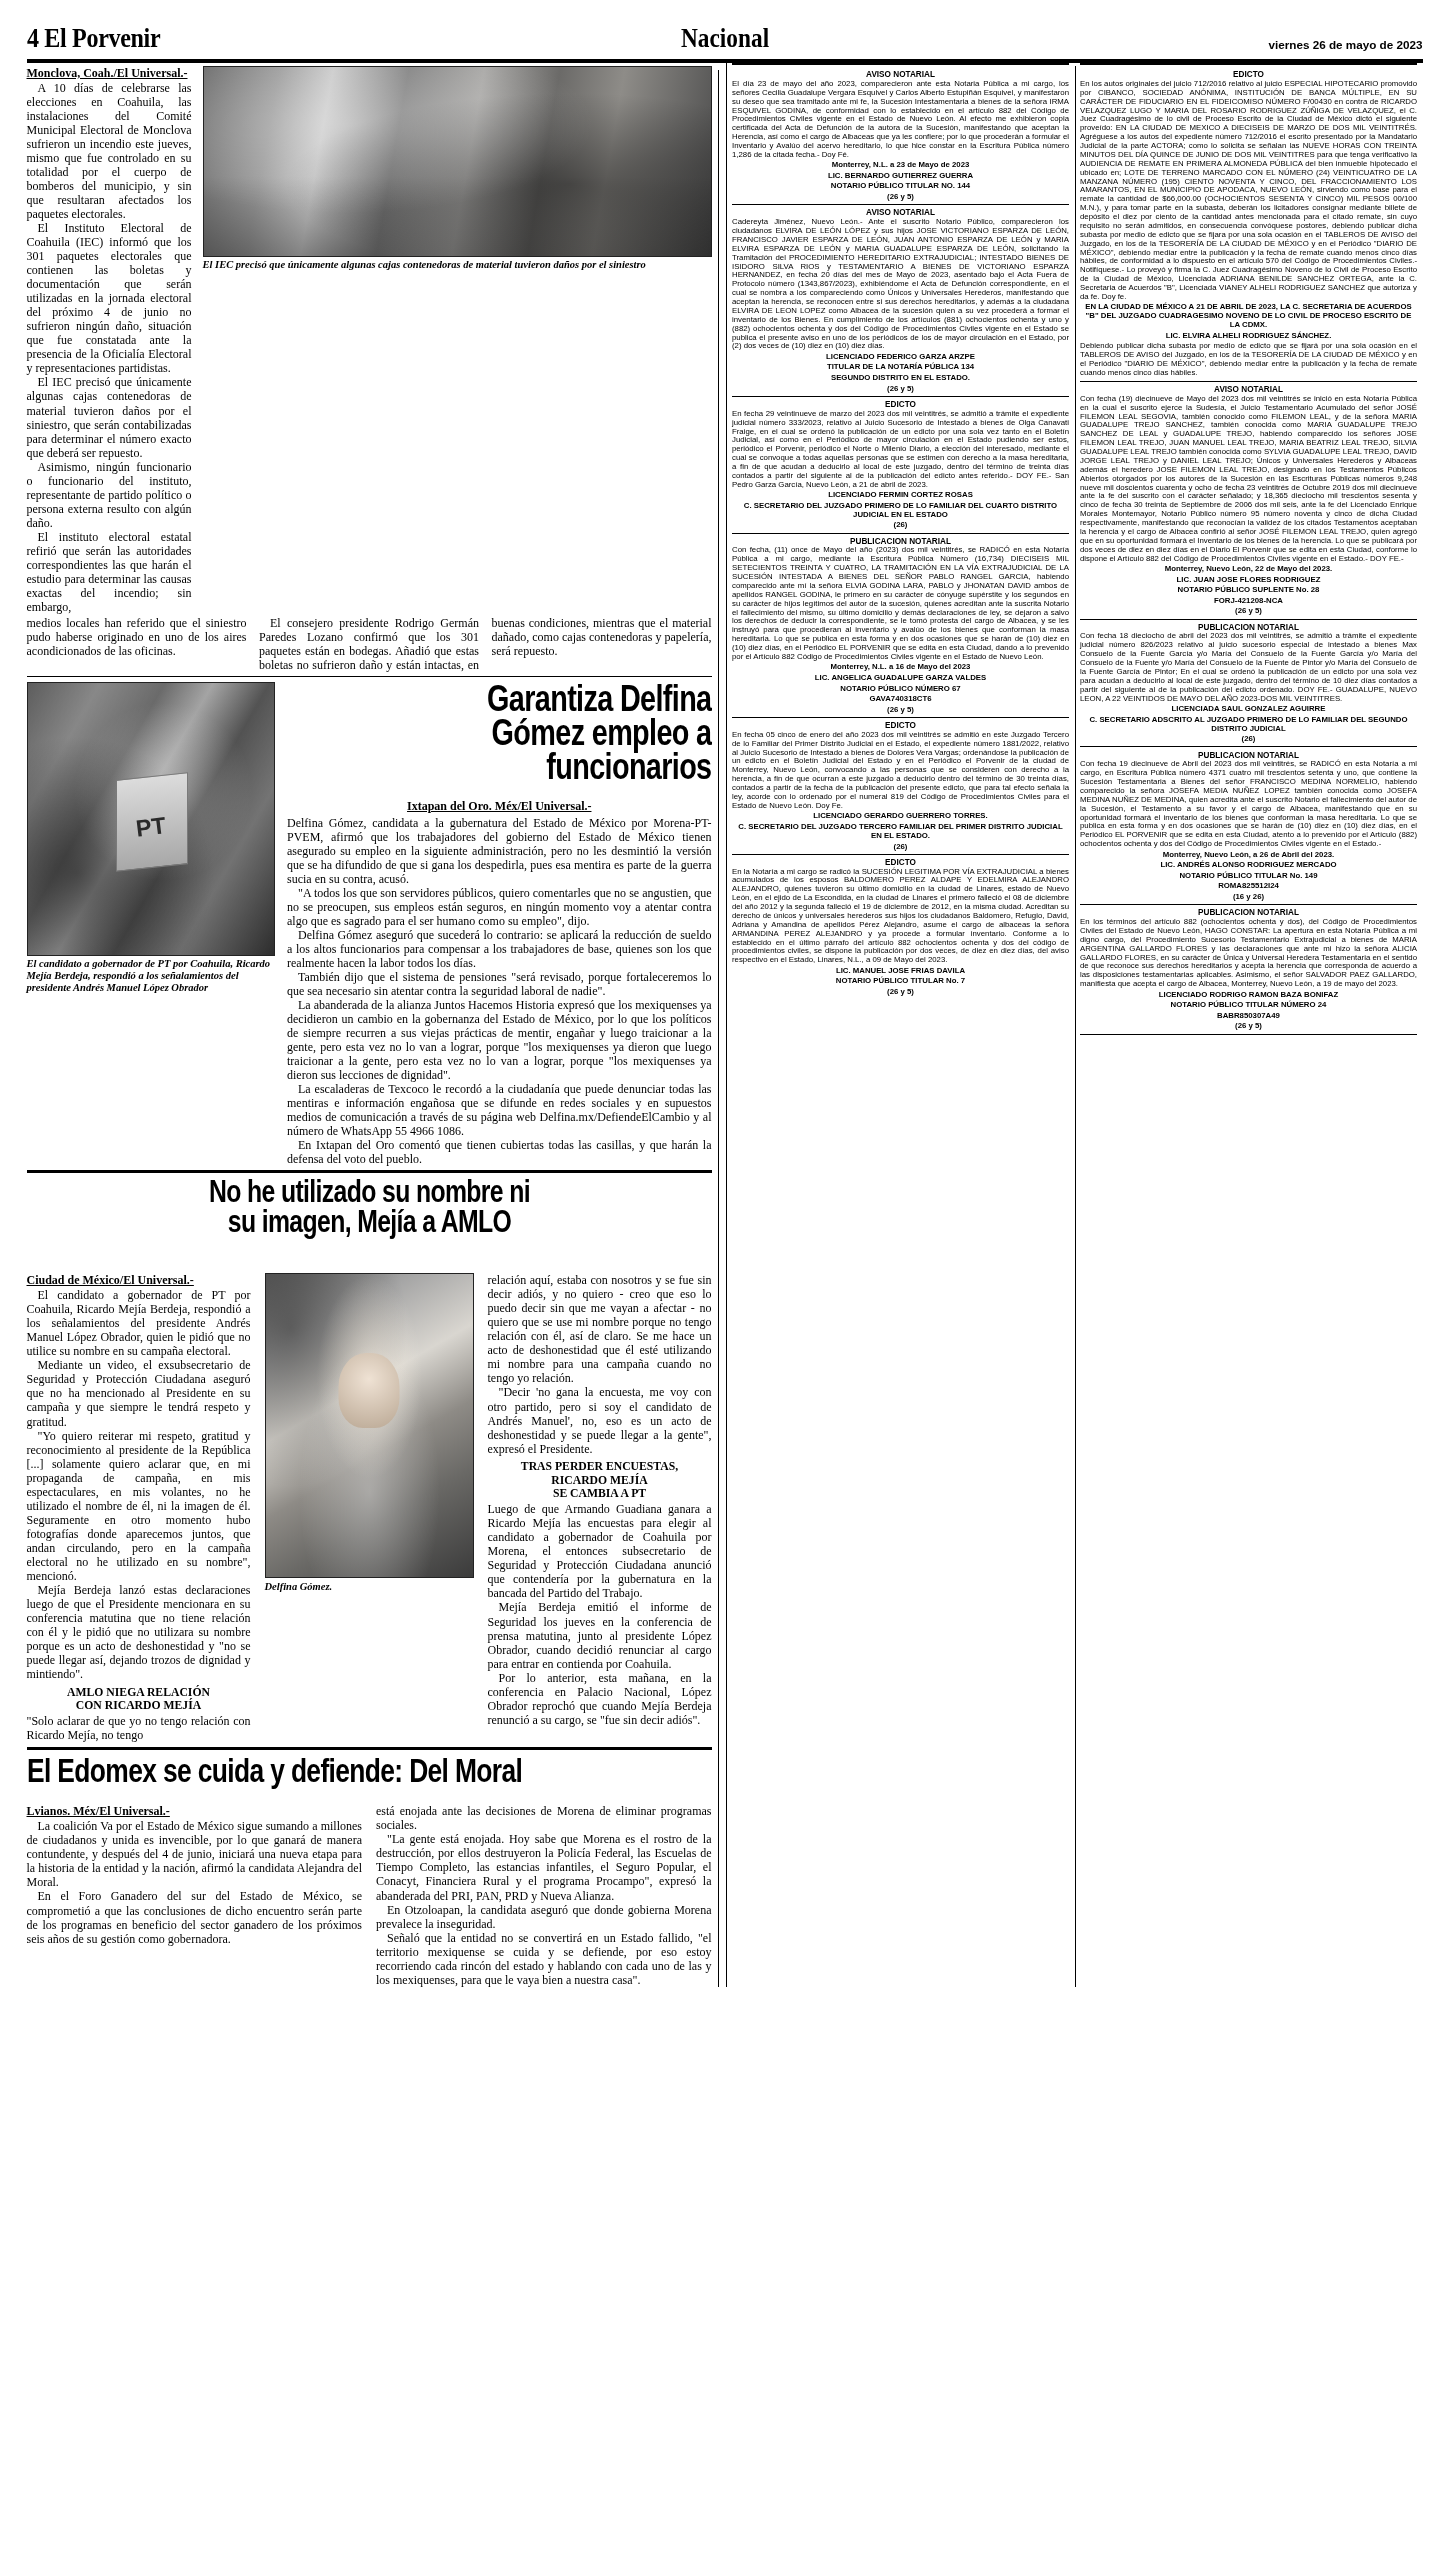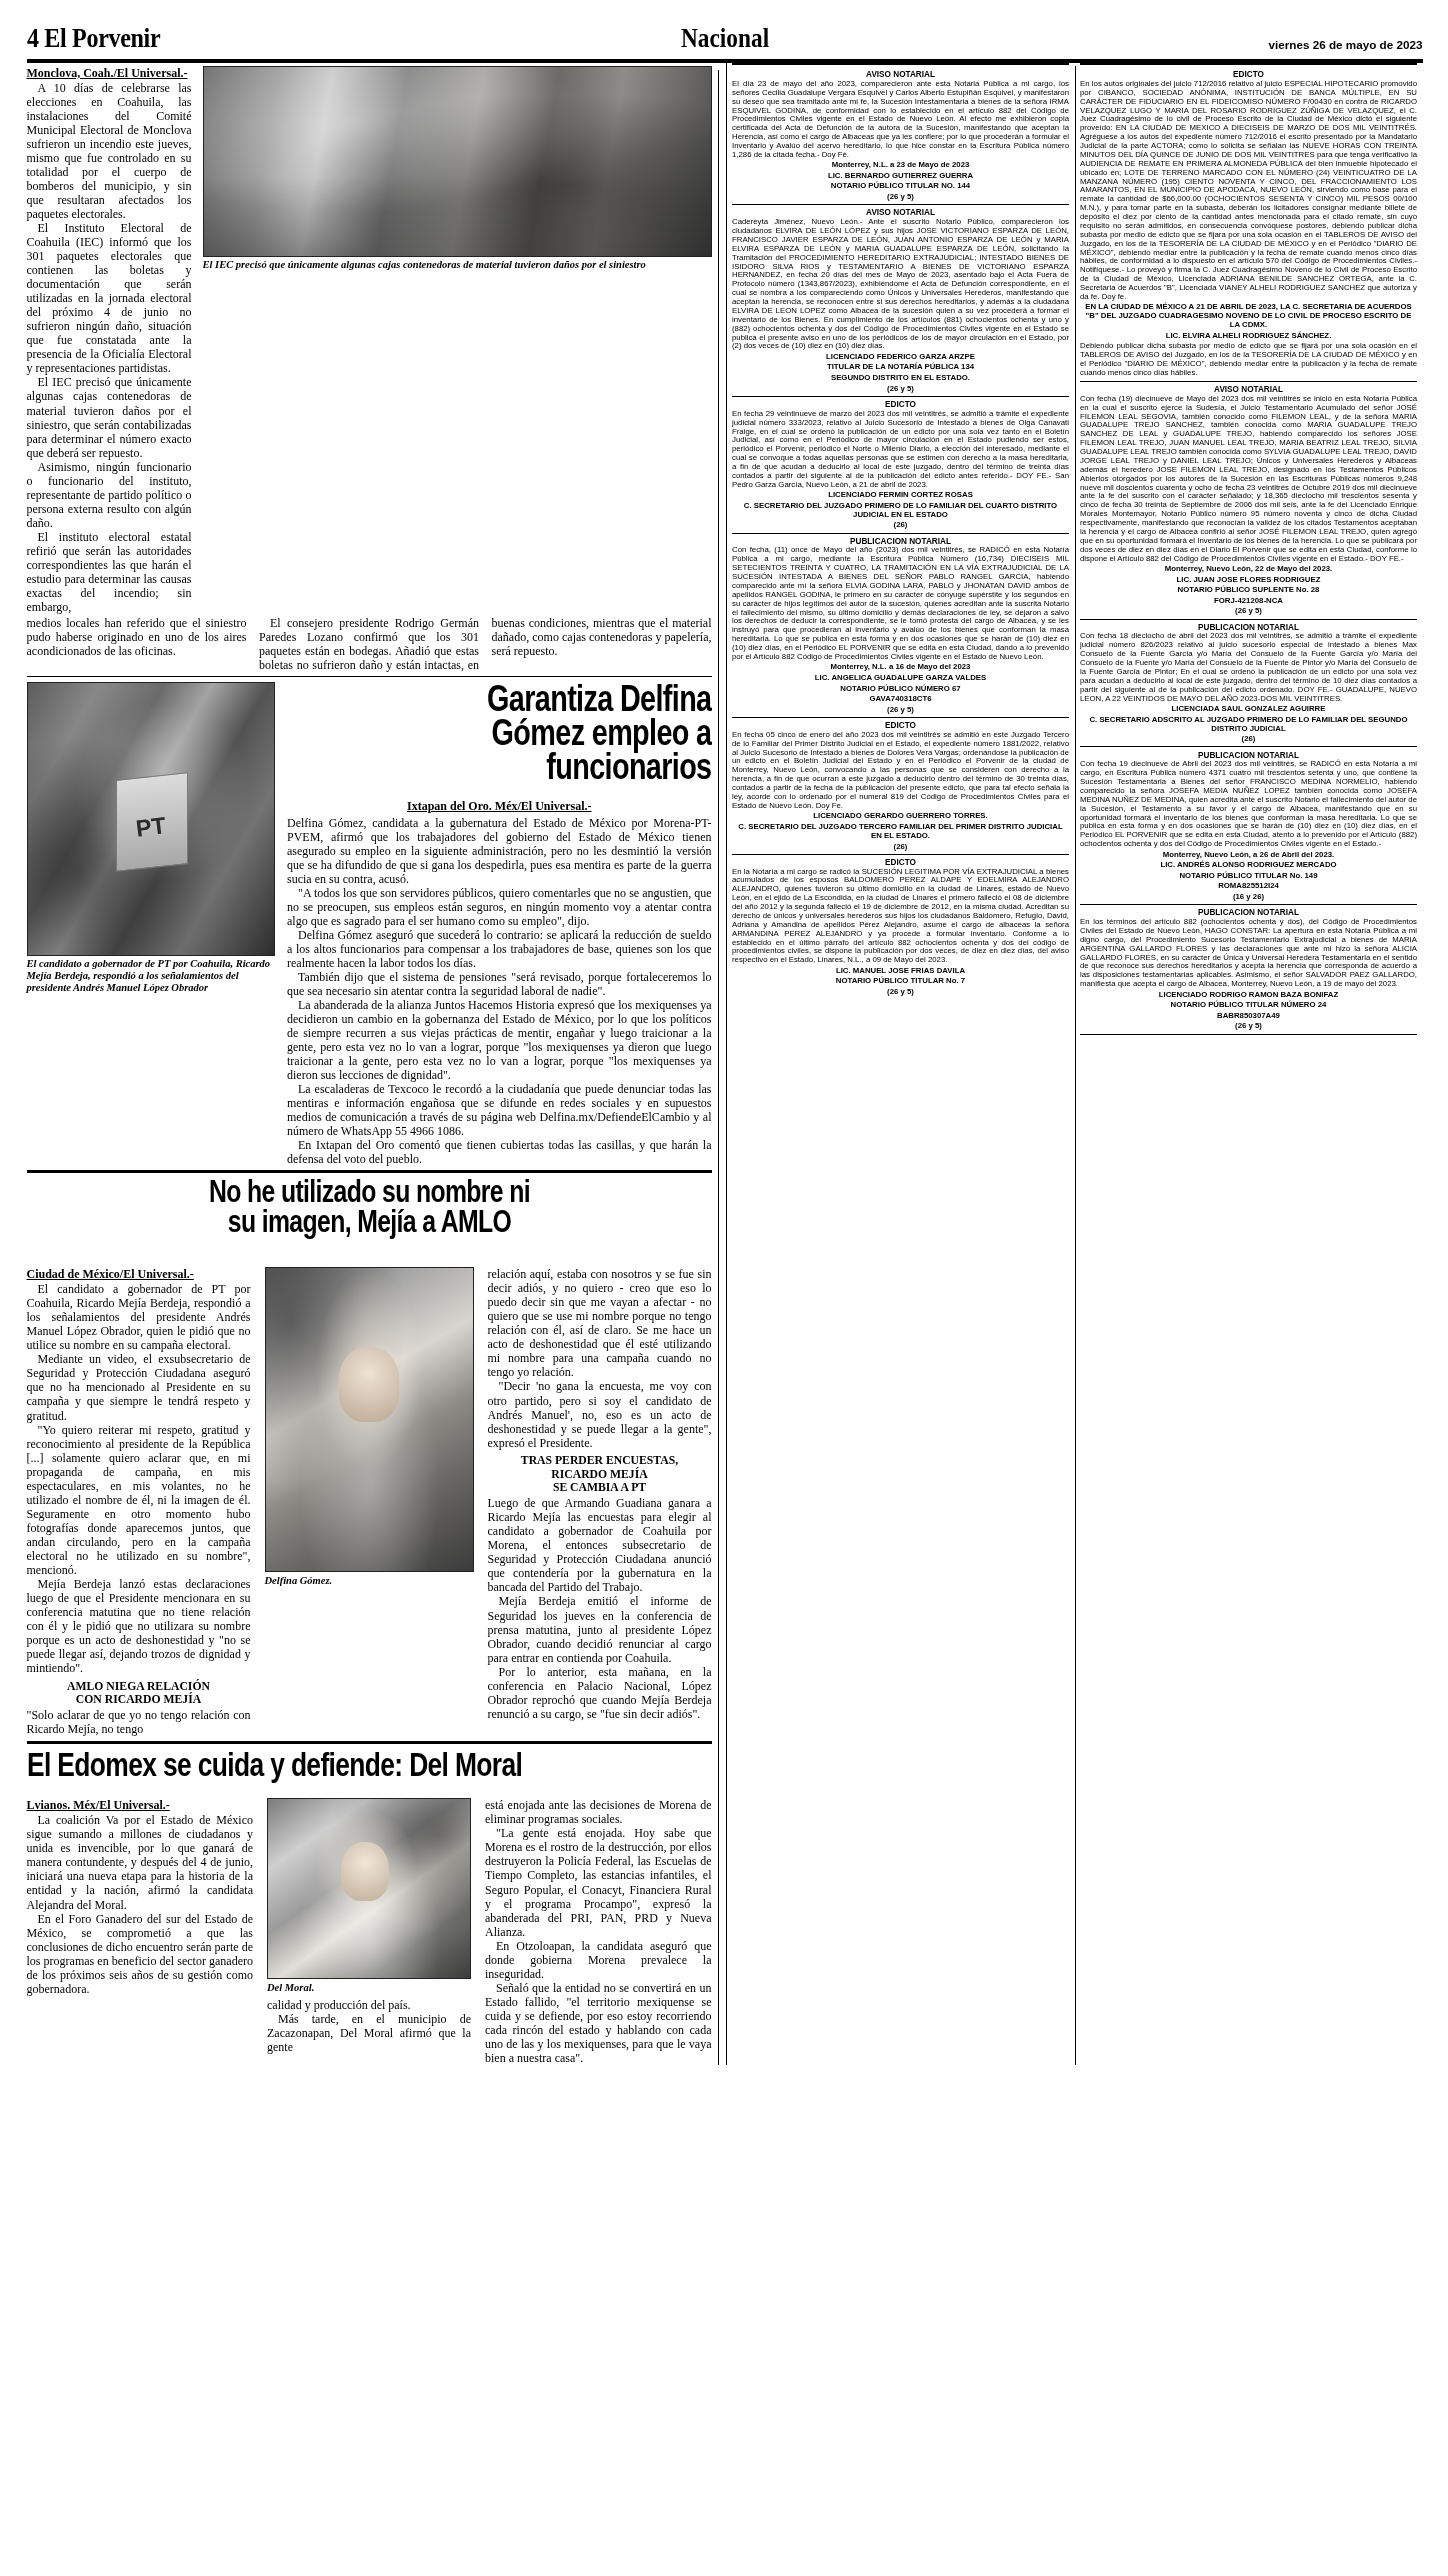--- a/index.html
+++ b/index.html
@@ -177,21 +177,21 @@
 
       <div style="margin-top:1.6px;">
         <div class="hl-rule-top"></div>
         <div style="overflow:hidden; height:81px;">
           <div class="hl hl-sub">
             <span style="display:block">No he utilizado su nombre ni</span>
             <span style="display:block">su imagen, Mejía a AMLO</span>
           </div>
         </div>
 
-        <div style="display:flex; gap:14px; margin-top:9px;">
+        <div style="display:flex; gap:14px; margin-top:15px;">
           <div style="flex:1;">
             <div class="dateline">Ciudad de México/El Universal.-</div>
             <p class="body">El candidato a gobernador de PT por Coahuila, Ricardo Mejía Berdeja, respondió a los señalamientos del presidente Andrés Manuel López Obrador, quien le pidió que no utilice su nombre en su campaña electoral.</p>
             <p class="body">Mediante un video, el exsubsecretario de Seguridad y Protección Ciudadana aseguró que no ha mencionado al Presidente en su campaña y que siempre le tendrá respeto y gratitud.</p>
             <p class="body">"Yo quiero reiterar mi respeto, gratitud y reconocimiento al presidente de la República [...] solamente quiero aclarar que, en mi propaganda de campaña, en mis espectaculares, en mis volantes, no he utilizado el nombre de él, ni la imagen de él. Seguramente en otro momento hubo fotografías donde aparecemos juntos, que andan circulando, pero en la campaña electoral no he utilizado en su nombre", mencionó.</p>
             <p class="body">Mejía Berdeja lanzó estas declaraciones luego de que el Presidente mencionara en su conferencia matutina que no tiene relación con él y le pidió que no utilizara su nombre porque es un acto de deshonestidad y "no se puede llegar así, dejando trozos de dignidad y mintiendo".</p>
             <div class="subhead-c">
               <span style="display:block">AMLO NIEGA RELACIÓN</span>
               <span style="display:block">CON RICARDO MEJÍA</span>
             </div>
@@ -233,36 +233,20 @@
         <div style="overflow:hidden; height:48px;">
           <div class="hl hl-bottom">El Edomex se cuida y defiende: Del Moral</div>
         </div>
 
         <div style="display:flex; gap:14px; margin-top:1.6px;">
           <div style="flex:1;">
             <div class="dateline">Lvianos. Méx/El Universal.-</div>
             <p class="body">La coalición Va por el Estado de México sigue sumando a millones de ciudadanos y unida es invencible, por lo que ganará de manera contundente, y después del 4 de junio, iniciará una nueva etapa para la historia de la entidad y la nación, afirmó la candidata Alejandra del Moral.</p>
             <p class="body">En el Foro Ganadero del sur del Estado de México, se comprometió a que las conclusiones de dicho encuentro serán parte de los programas en beneficio del sector ganadero de los próximos seis años de su gestión como gobernadora.</p>
           </div>
-          <div style="width:204px; flex:0 0 204px;">
-            <div class="photo" style="height:181px;">
-              <div class="ph-grad" style="background:
-                linear-gradient(145deg,#7a7a7a 0%,#cfcfcf 22%,#9b9b9b 42%,#e2dfd8 58%,#70706d 78%,#3c3c3c 100%);"></div>
-              <div class="ph-grad" style="background:
-                radial-gradient(ellipse at 48% 36%, rgba(255,248,236,.6), rgba(0,0,0,0) 34%),
-                radial-gradient(ellipse at 50% 78%, rgba(255,255,255,.45), rgba(0,0,0,0) 50%),
-                radial-gradient(ellipse at 85% 20%, rgba(0,0,0,.42), rgba(0,0,0,0) 46%);"></div>
-              <div style="position:absolute; left:48%; top:24%; width:48px; height:59px;
-                transform:translateX(-50%); border-radius:46% 46% 40% 40%;
-                background:radial-gradient(circle at 50% 35%, #f2e6d8, #bfae99);"></div>
-            </div>
-            <div class="caption">Del Moral.</div>
-            <p class="body first">calidad y producción del país.</p>
-            <p class="body">Más tarde, en el municipio de Zacazonapan, Del Moral afirmó que la gente</p>
-          </div>
           <div style="flex:1;">
             <p class="body first">está enojada ante las decisiones de Morena de eliminar programas sociales.</p>
             <p class="body">"La gente está enojada. Hoy sabe que Morena es el rostro de la destrucción, por ellos destruyeron la Policía Federal, las Escuelas de Tiempo Completo, las estancias infantiles, el Seguro Popular, el Conacyt, Financiera Rural y el programa Procampo", expresó la abanderada del PRI, PAN, PRD y Nueva Alianza.</p>
             <p class="body">En Otzoloapan, la candidata aseguró que donde gobierna Morena prevalece la inseguridad.</p>
             <p class="body">Señaló que la entidad no se convertirá en un Estado fallido, "el territorio mexiquense se cuida y se defiende, por eso estoy recorriendo cada rincón del estado y hablando con cada uno de las y los mexiquenses, para que le vaya bien a nuestra casa".</p>
           </div>
         </div>
       </div>
 
     </div>

